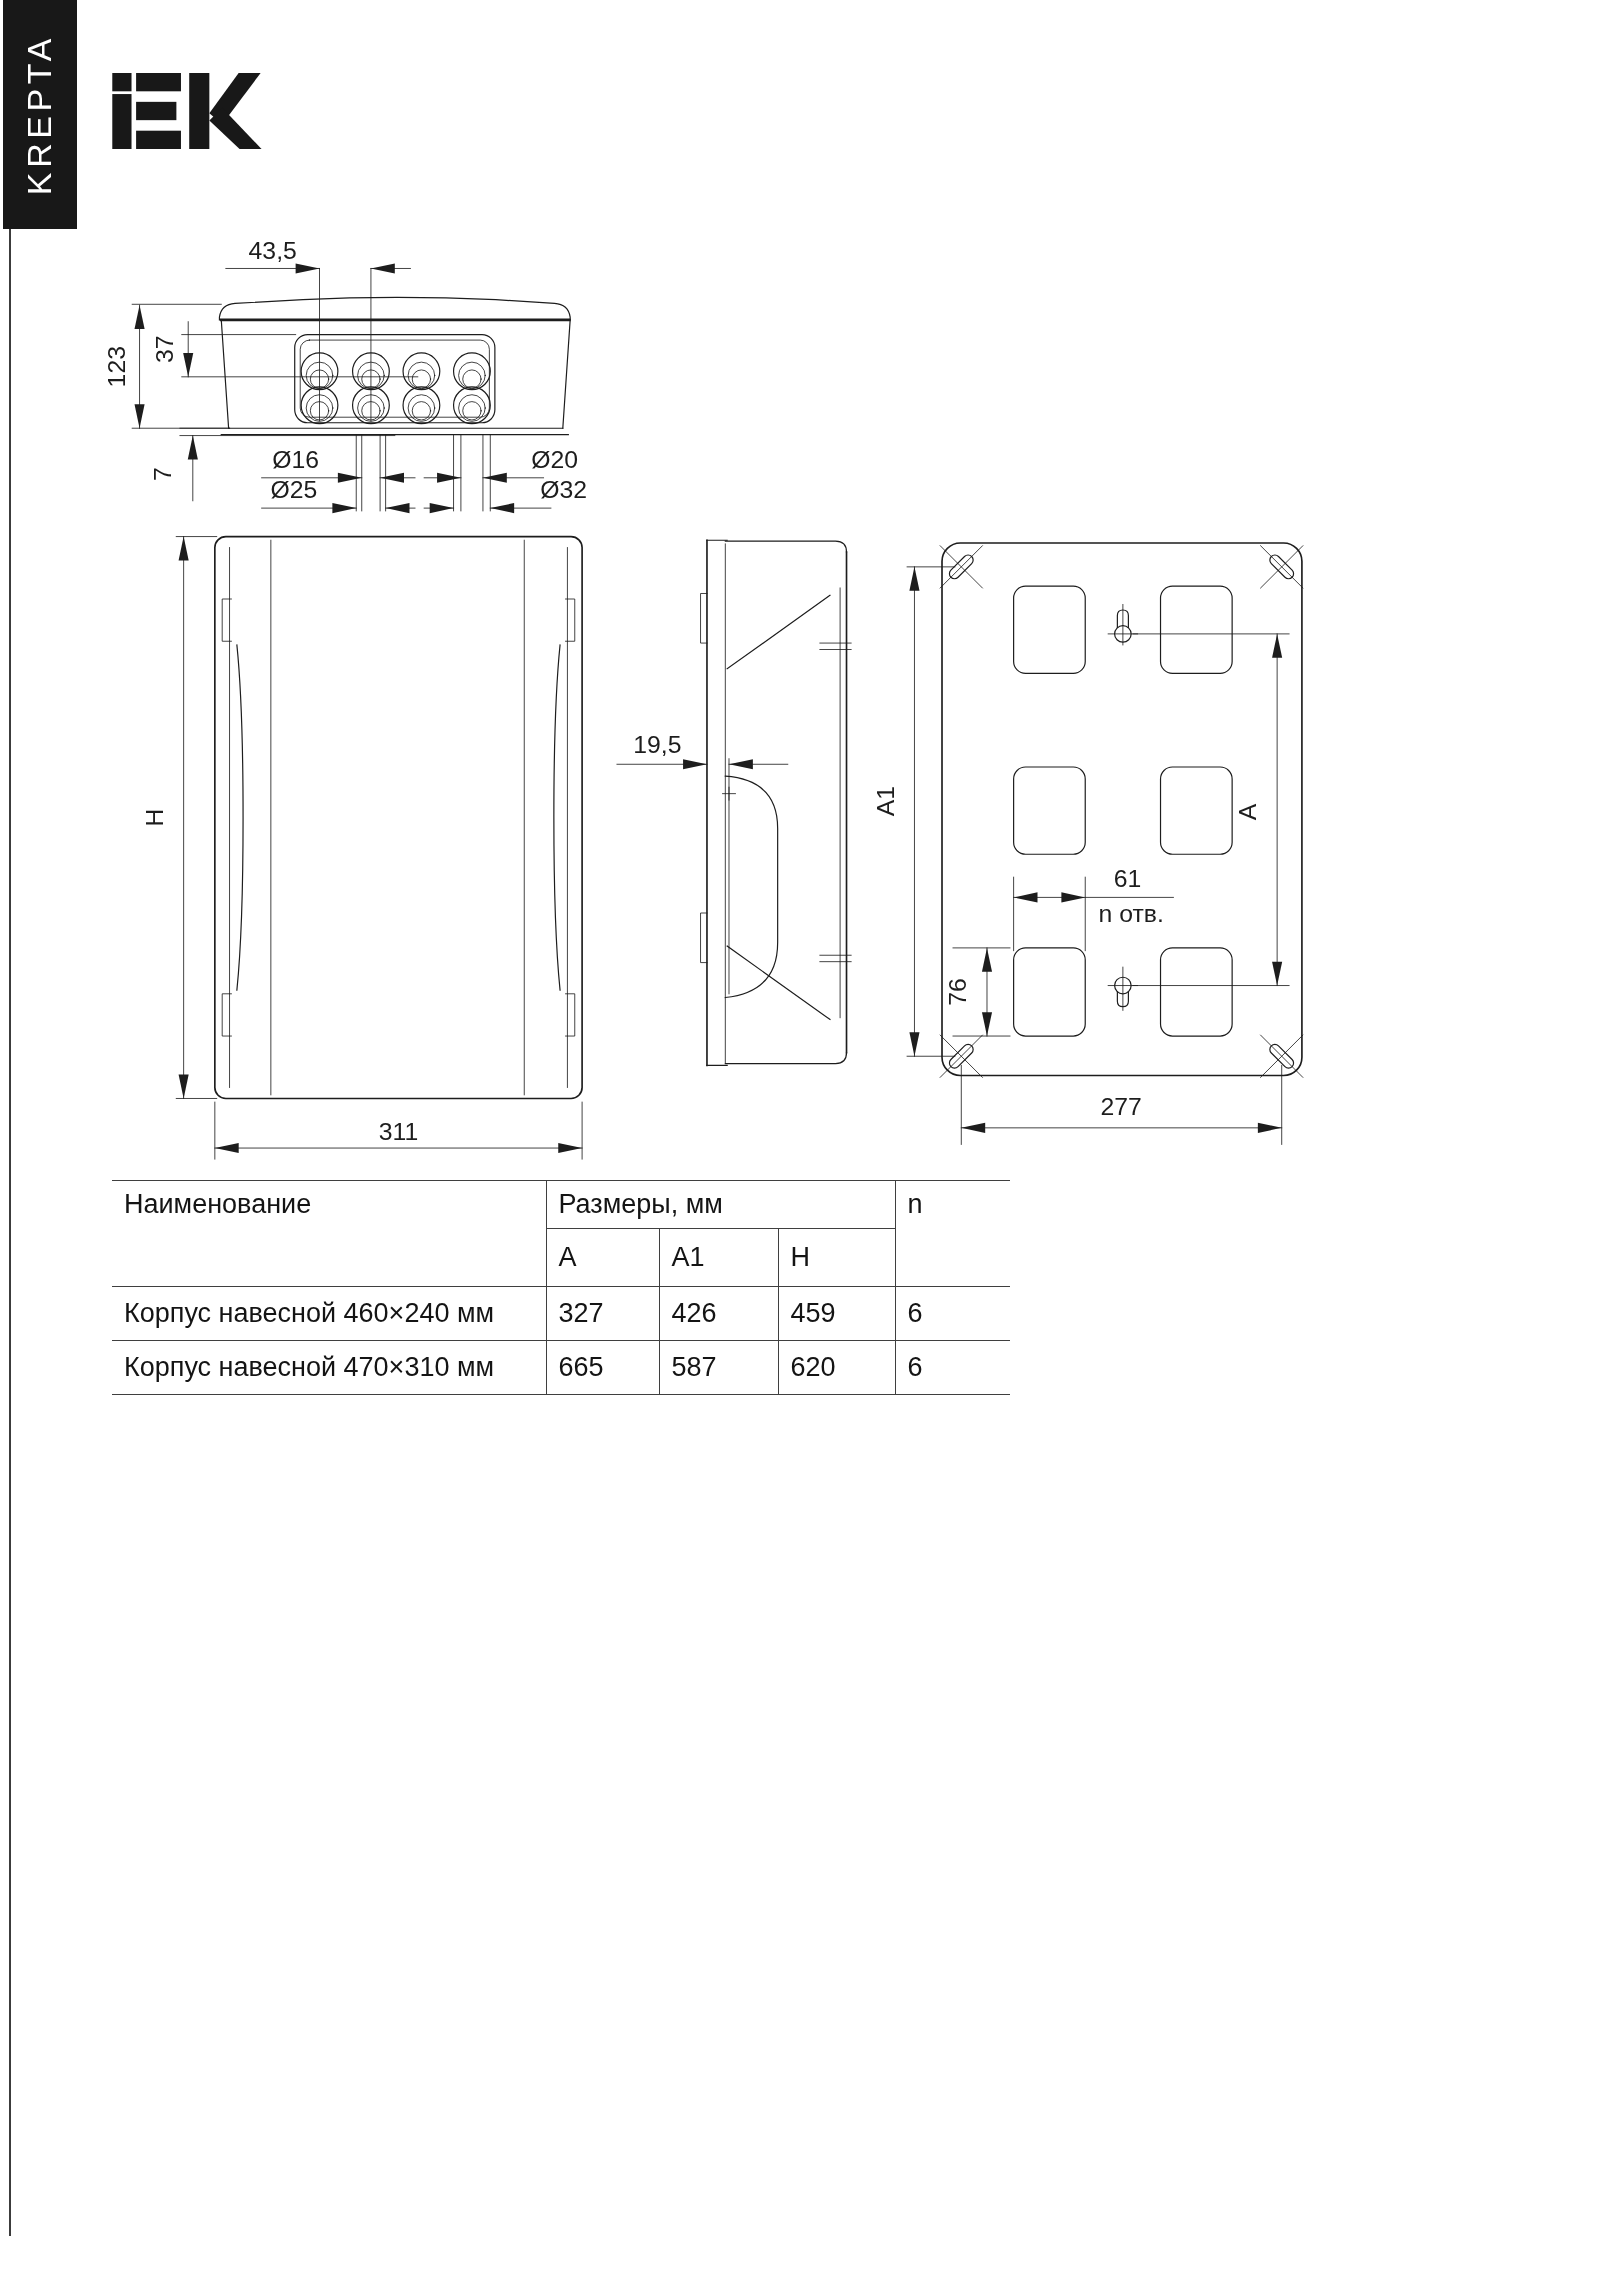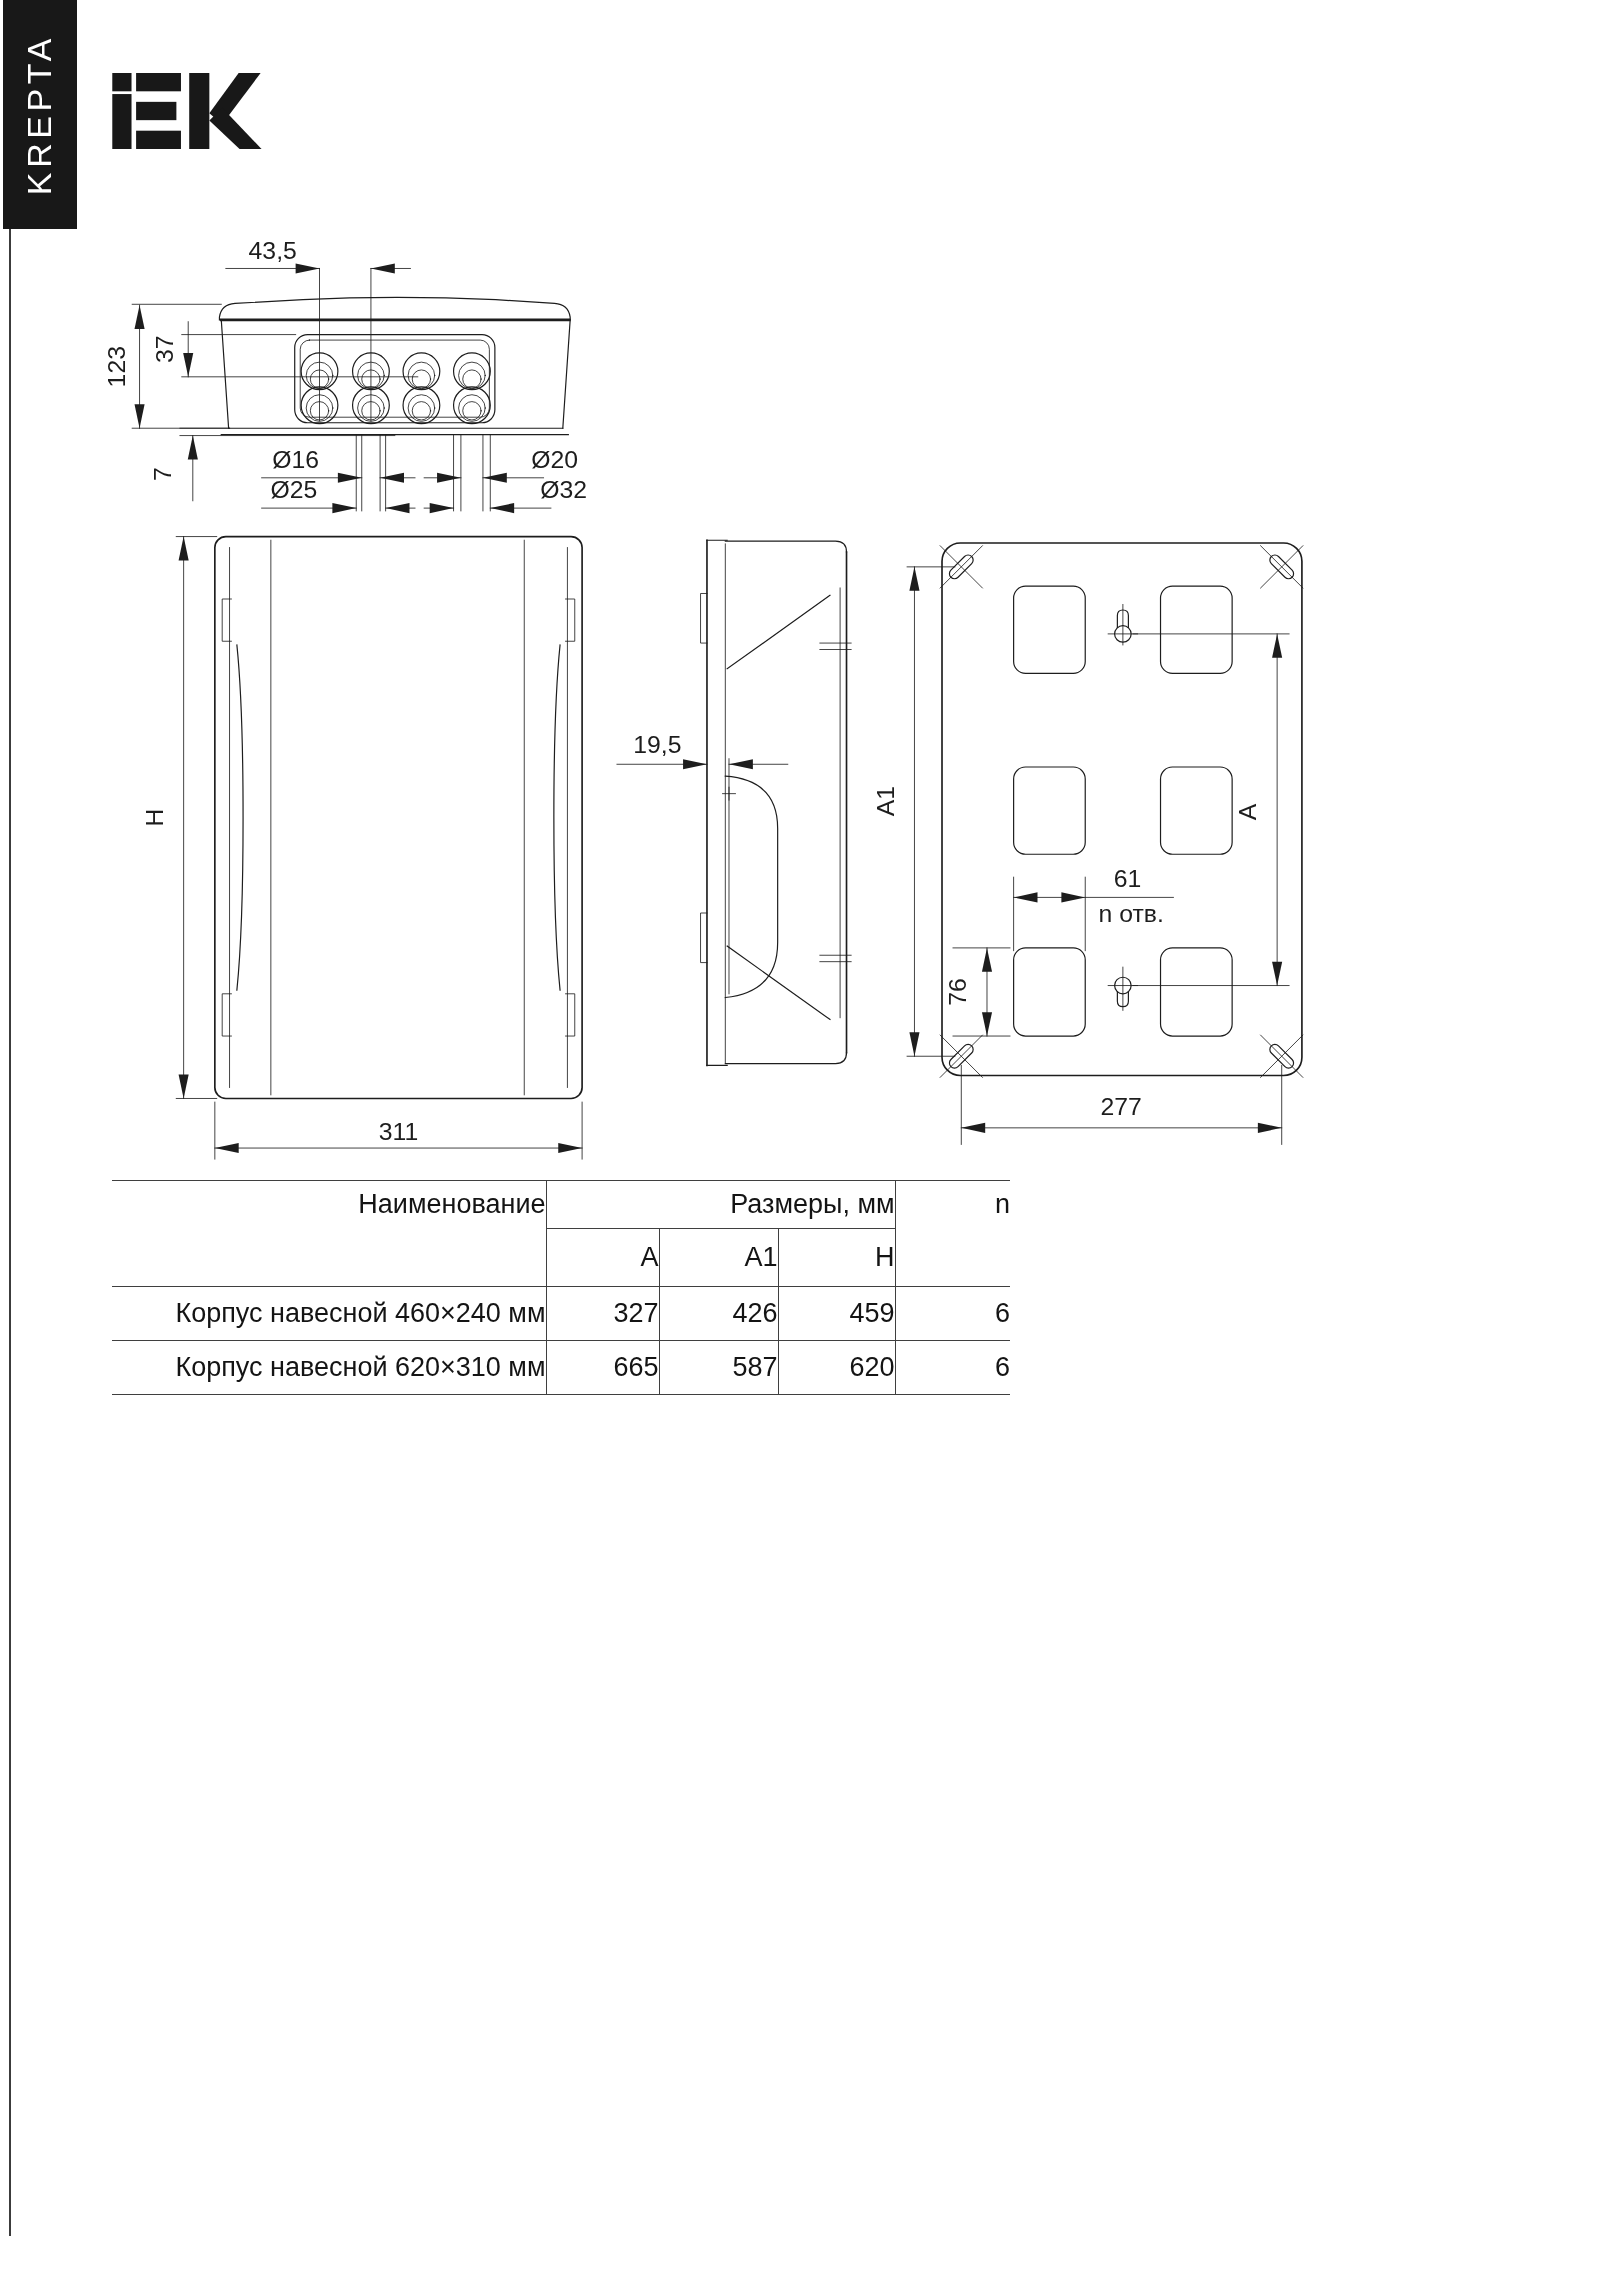--- a/index.html
+++ b/index.html
@@ -14,21 +14,21 @@
   .page-edge{position:absolute;left:9.2px;top:229px;width:1.8px;height:2007px;background:#3c3c3c}
   .drawing{position:absolute;left:0;top:0}
   .drawing path,.drawing rect,.drawing circle{fill:none;stroke:#1d1d1d;stroke-width:1.3;stroke-linecap:square}
   .drawing .thin{stroke-width:0.9}
   .drawing .bold{stroke-width:1.8}
   .drawing .heavy{stroke-width:3}
   .drawing polygon.ah{fill:#1d1d1d;stroke:none}
   .drawing text{fill:#1d1d1d;font-size:27px;font-family:"Liberation Sans",sans-serif}
   .dim-table{position:absolute;left:112px;top:1180px;width:898px;border-collapse:collapse;
              font-size:27px;color:#141414;border-top:1.8px solid #3f3f3f;table-layout:fixed}
-  .dim-table th,.dim-table td{font-weight:400;text-align:right;padding:0 0 0 12px;vertical-align:middle}
+  .dim-table th,.dim-table td{font-weight:400;text-align:left;padding:0 0 0 12px;vertical-align:middle}
   .dim-table .vtop{vertical-align:top;padding-top:8.3px}
   .bl{border-left:1.5px solid #3f3f3f}
   .bb{border-bottom:1.5px solid #3f3f3f}
   tr.hr1{height:48px} tr.hr2{height:58px} tr.dr{height:54px}
   .caption{position:absolute;left:112px;top:1561px;font-size:26px;color:#161616}
 </style>
 </head>
 <body>
 
 <div id="page">
@@ -242,21 +242,21 @@
       <th class="bl bb">H</th>
     </tr>
     <tr class="dr">
       <td class="bb">Корпус навесной 460×240 мм</td>
       <td class="bl bb">327</td>
       <td class="bl bb">426</td>
       <td class="bl bb">459</td>
       <td class="bl bb">6</td>
     </tr>
     <tr class="dr">
-      <td class="bb">Корпус навесной 620×310 мм</td>
+      <td class="bb">Корпус навесной 470×310 мм</td>
       <td class="bl bb">665</td>
       <td class="bl bb">587</td>
       <td class="bl bb">620</td>
       <td class="bl bb">6</td>
     </tr>
   </tbody>
     </table>
 
 
 </div>

